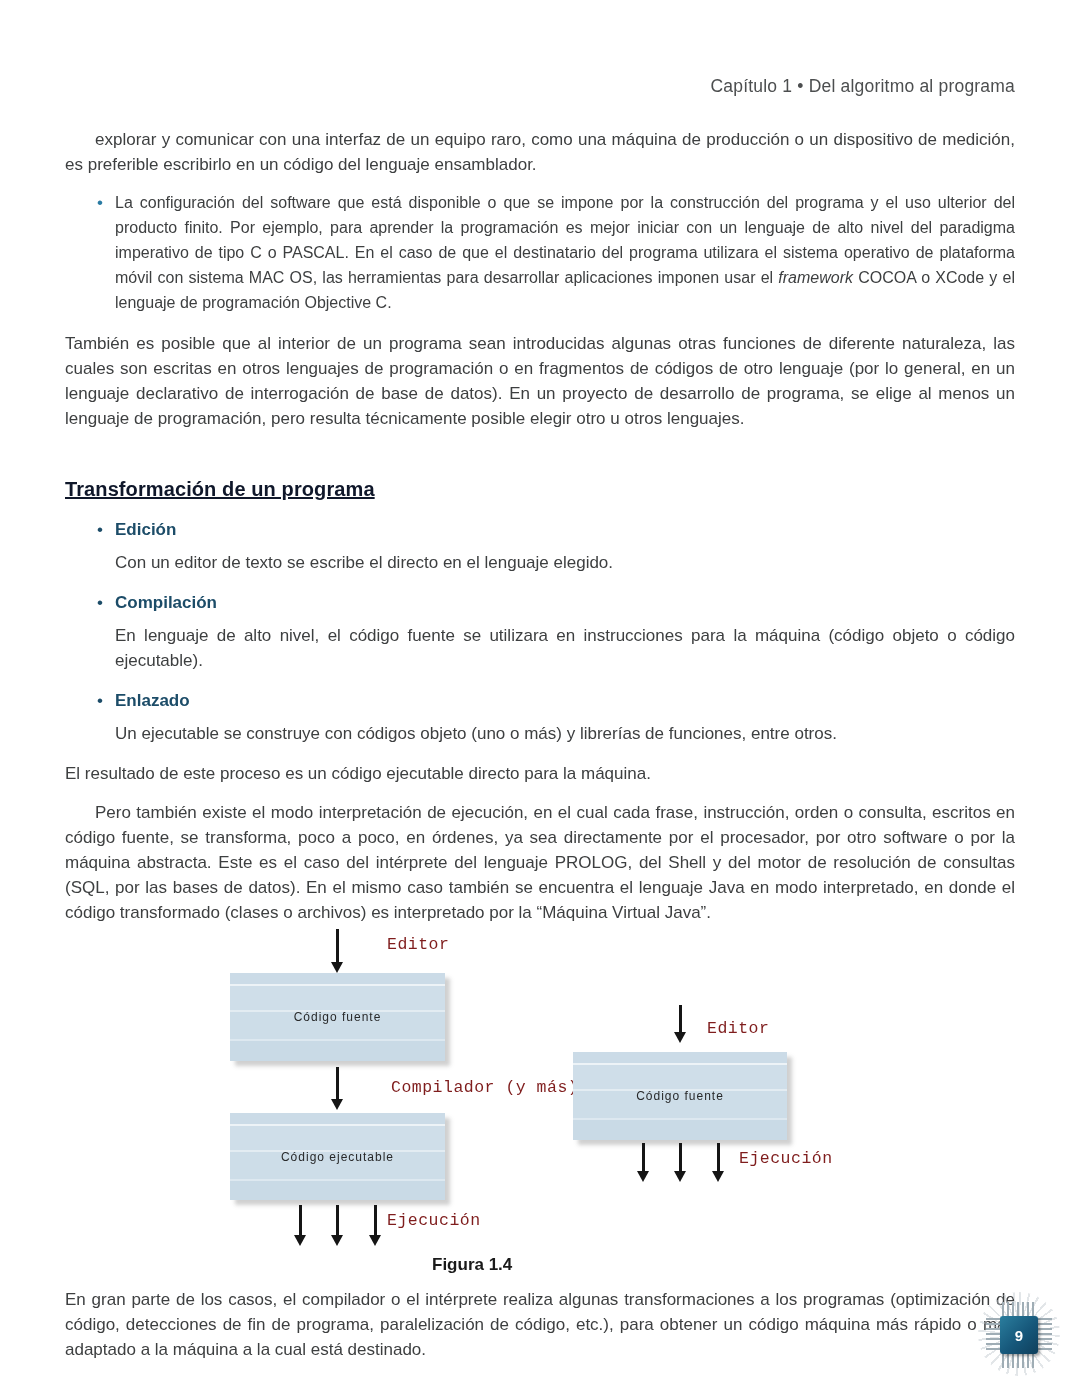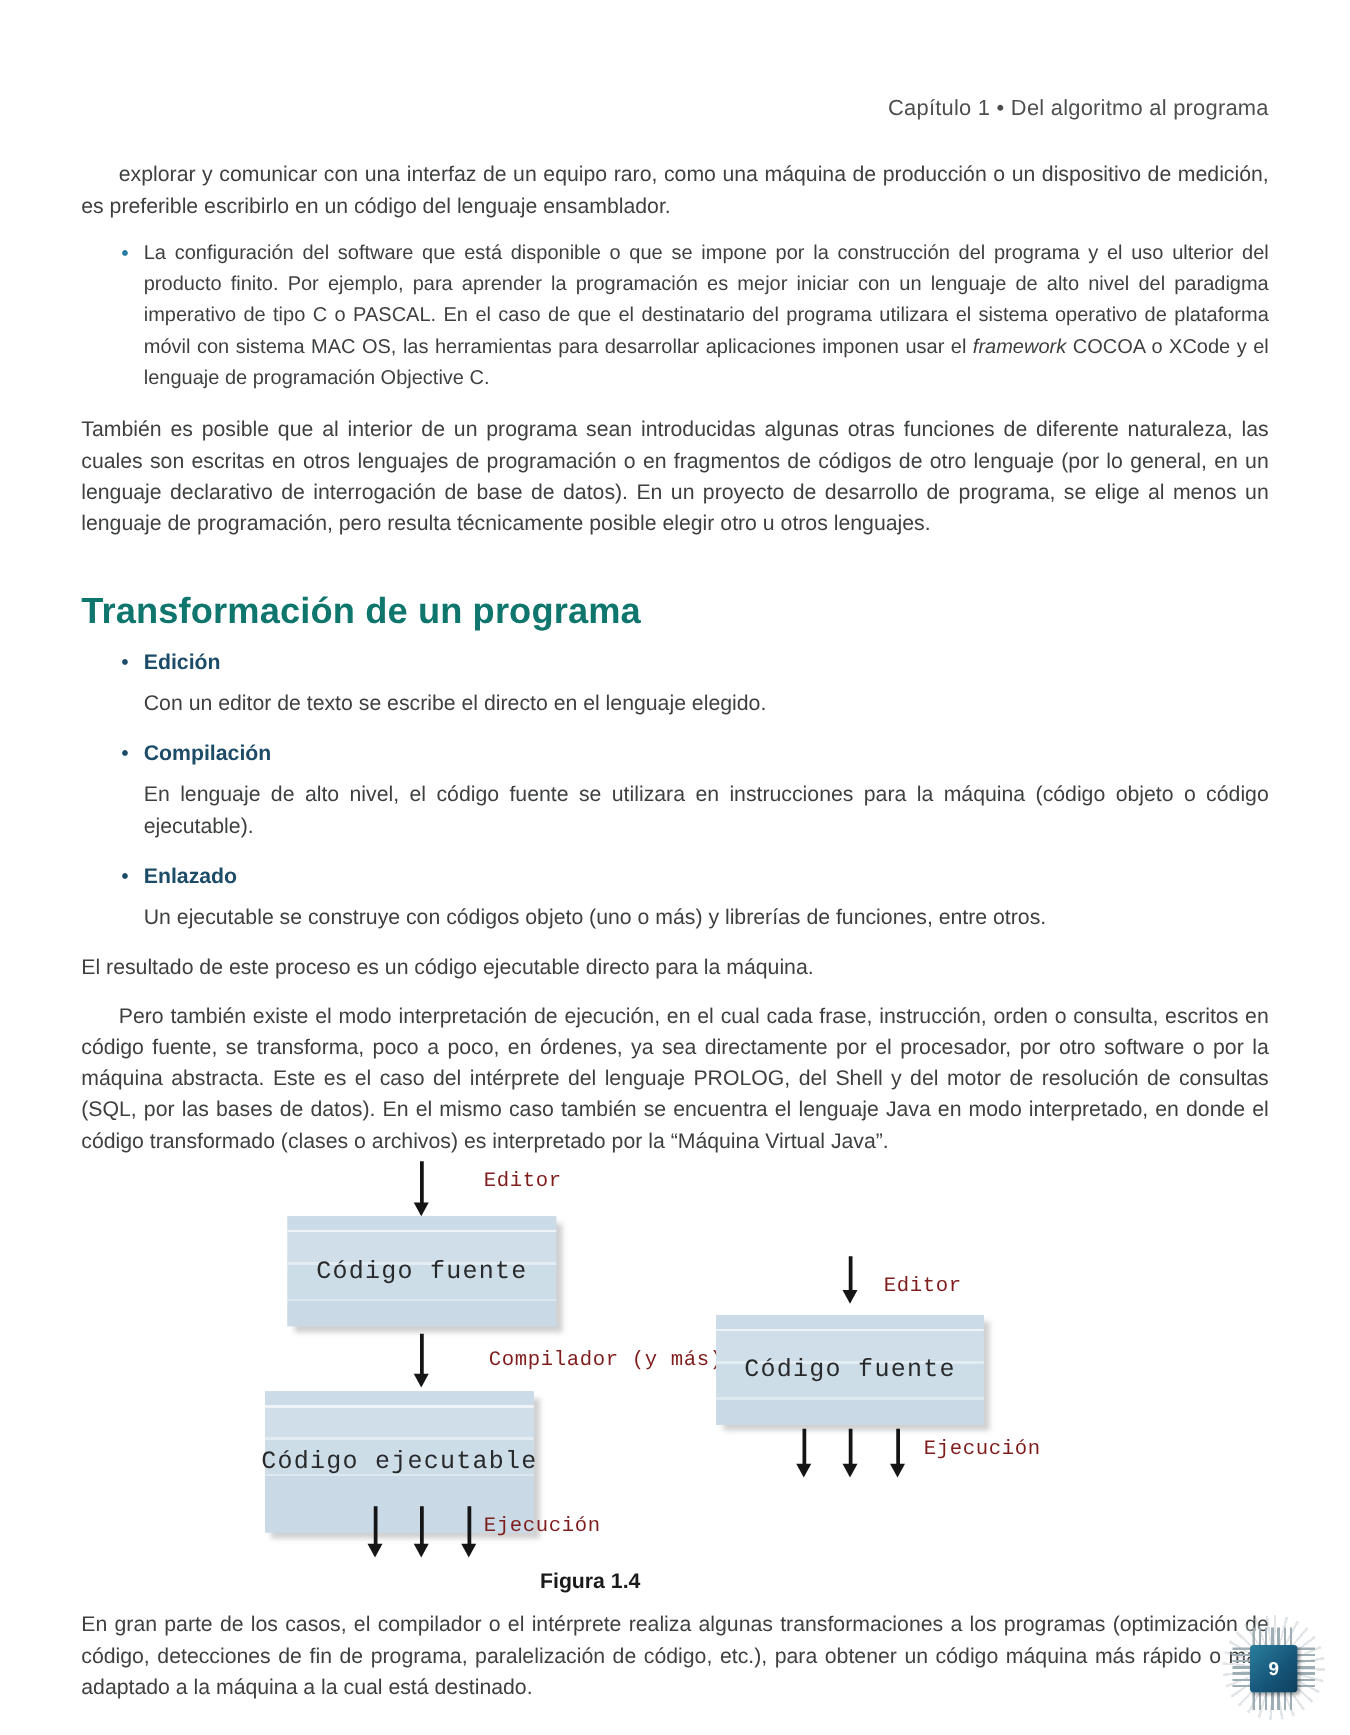--- a/index.html
+++ b/index.html
@@ -21,22 +21,22 @@
 
   #p1 { margin-top:30px; }
   #p2 { margin-top:16px; }
 
   .hang { display:flex; margin-top:13px; }
   .hang .marker { flex:none; width:18px; padding-left:32px; color:#2a7ba3; font-size:17px; line-height:25px; }
   .hang .btext { flex:1; font-size:16px; line-height:25px; text-align:justify; }
   .btext em { font-style:italic; }
 
   h2.section-title {
-    margin:45px 0 0 0; font-size:29px; line-height:26px;
-    color:#0f766e; font-weight:bold; letter-spacing:0.1px;
+    margin:45px 0 0 0; font-size:20px; line-height:26px;
+    color:#0f172a; font-weight:bold; letter-spacing:0.1px;text-decoration:underline;
   }
   #sec-intro { margin-top:21px; }
 
   .step-head { display:flex; margin-top:15px; }
   .step-head .marker { flex:none; width:18px; padding-left:32px; color:#1c4c68; font-size:17px; line-height:25px; }
   .step-head .step-label { font-size:17px; line-height:25px; font-weight:bold; color:#1c4c68; }
   .step-desc { margin:8px 0 0 0; padding-left:50px; font-size:17px; line-height:25px; text-align:justify; }
 
   #result { margin-top:15px; }
   #interp { margin-top:14px; }
@@ -54,37 +54,37 @@
       #cbdbe7 0px, #cbdbe7 11px,
       #edf3f7 11px, #edf3f7 13px,
       #cfdee9 13px, #cfdee9 37px,
       #e3ecf2 37px, #e3ecf2 39px,
       #cddde8 39px, #cddde8 66px,
       #dde8f0 66px, #dde8f0 68px,
       #c9dae6 68px, #c9dae6 100%);
     box-shadow:5px 5px 4px rgba(120,120,120,0.35);
   }
   .diag-box span {
-    font-family:Liberation Mono, monospace; font-size:20px;
+    font-family:Liberation Sans, sans-serif; font-size:12px;
     color:#28292a; letter-spacing:1px; white-space:nowrap;
   }
   .arr { position:absolute; width:2.5px; background:#151515; }
   .arr::after {
     content:""; position:absolute; left:50%; transform:translateX(-50%);
     bottom:-10px; width:0; height:0;
     border-left:6px solid transparent; border-right:6px solid transparent;
     border-top:11px solid #151515;
   }
   
   .fl-a1 { left:271px; top:4px;   height:34px; }
   .fl-ed { left:322px; top:10px; }
   .fl-b1 { left:165px; top:48px;  width:215px; height:88px; }
   .fl-a2 { left:271px; top:142px; height:33px; }
   .fl-cp { left:326px; top:153px; }
-  .fl-b2 { left:147px; top:188px; width:215px; height:113px; }
+  .fl-b2 { left:165px; top:188px; width:215px; height:87px; }
   .fl-a3 { left:234px; top:280px; height:31px; }
   .fl-a4 { left:271px; top:280px; height:31px; }
   .fl-a5 { left:309px; top:280px; height:31px; }
   .fl-ej { left:322px; top:286px; }
   .fig-caption {
     position:absolute; left:367px; top:330px;
     font-size:17px; font-weight:bold; color:#1a1a1a;
   }
   
   .fr-a1 { left:614px; top:80px;  height:28px; }

